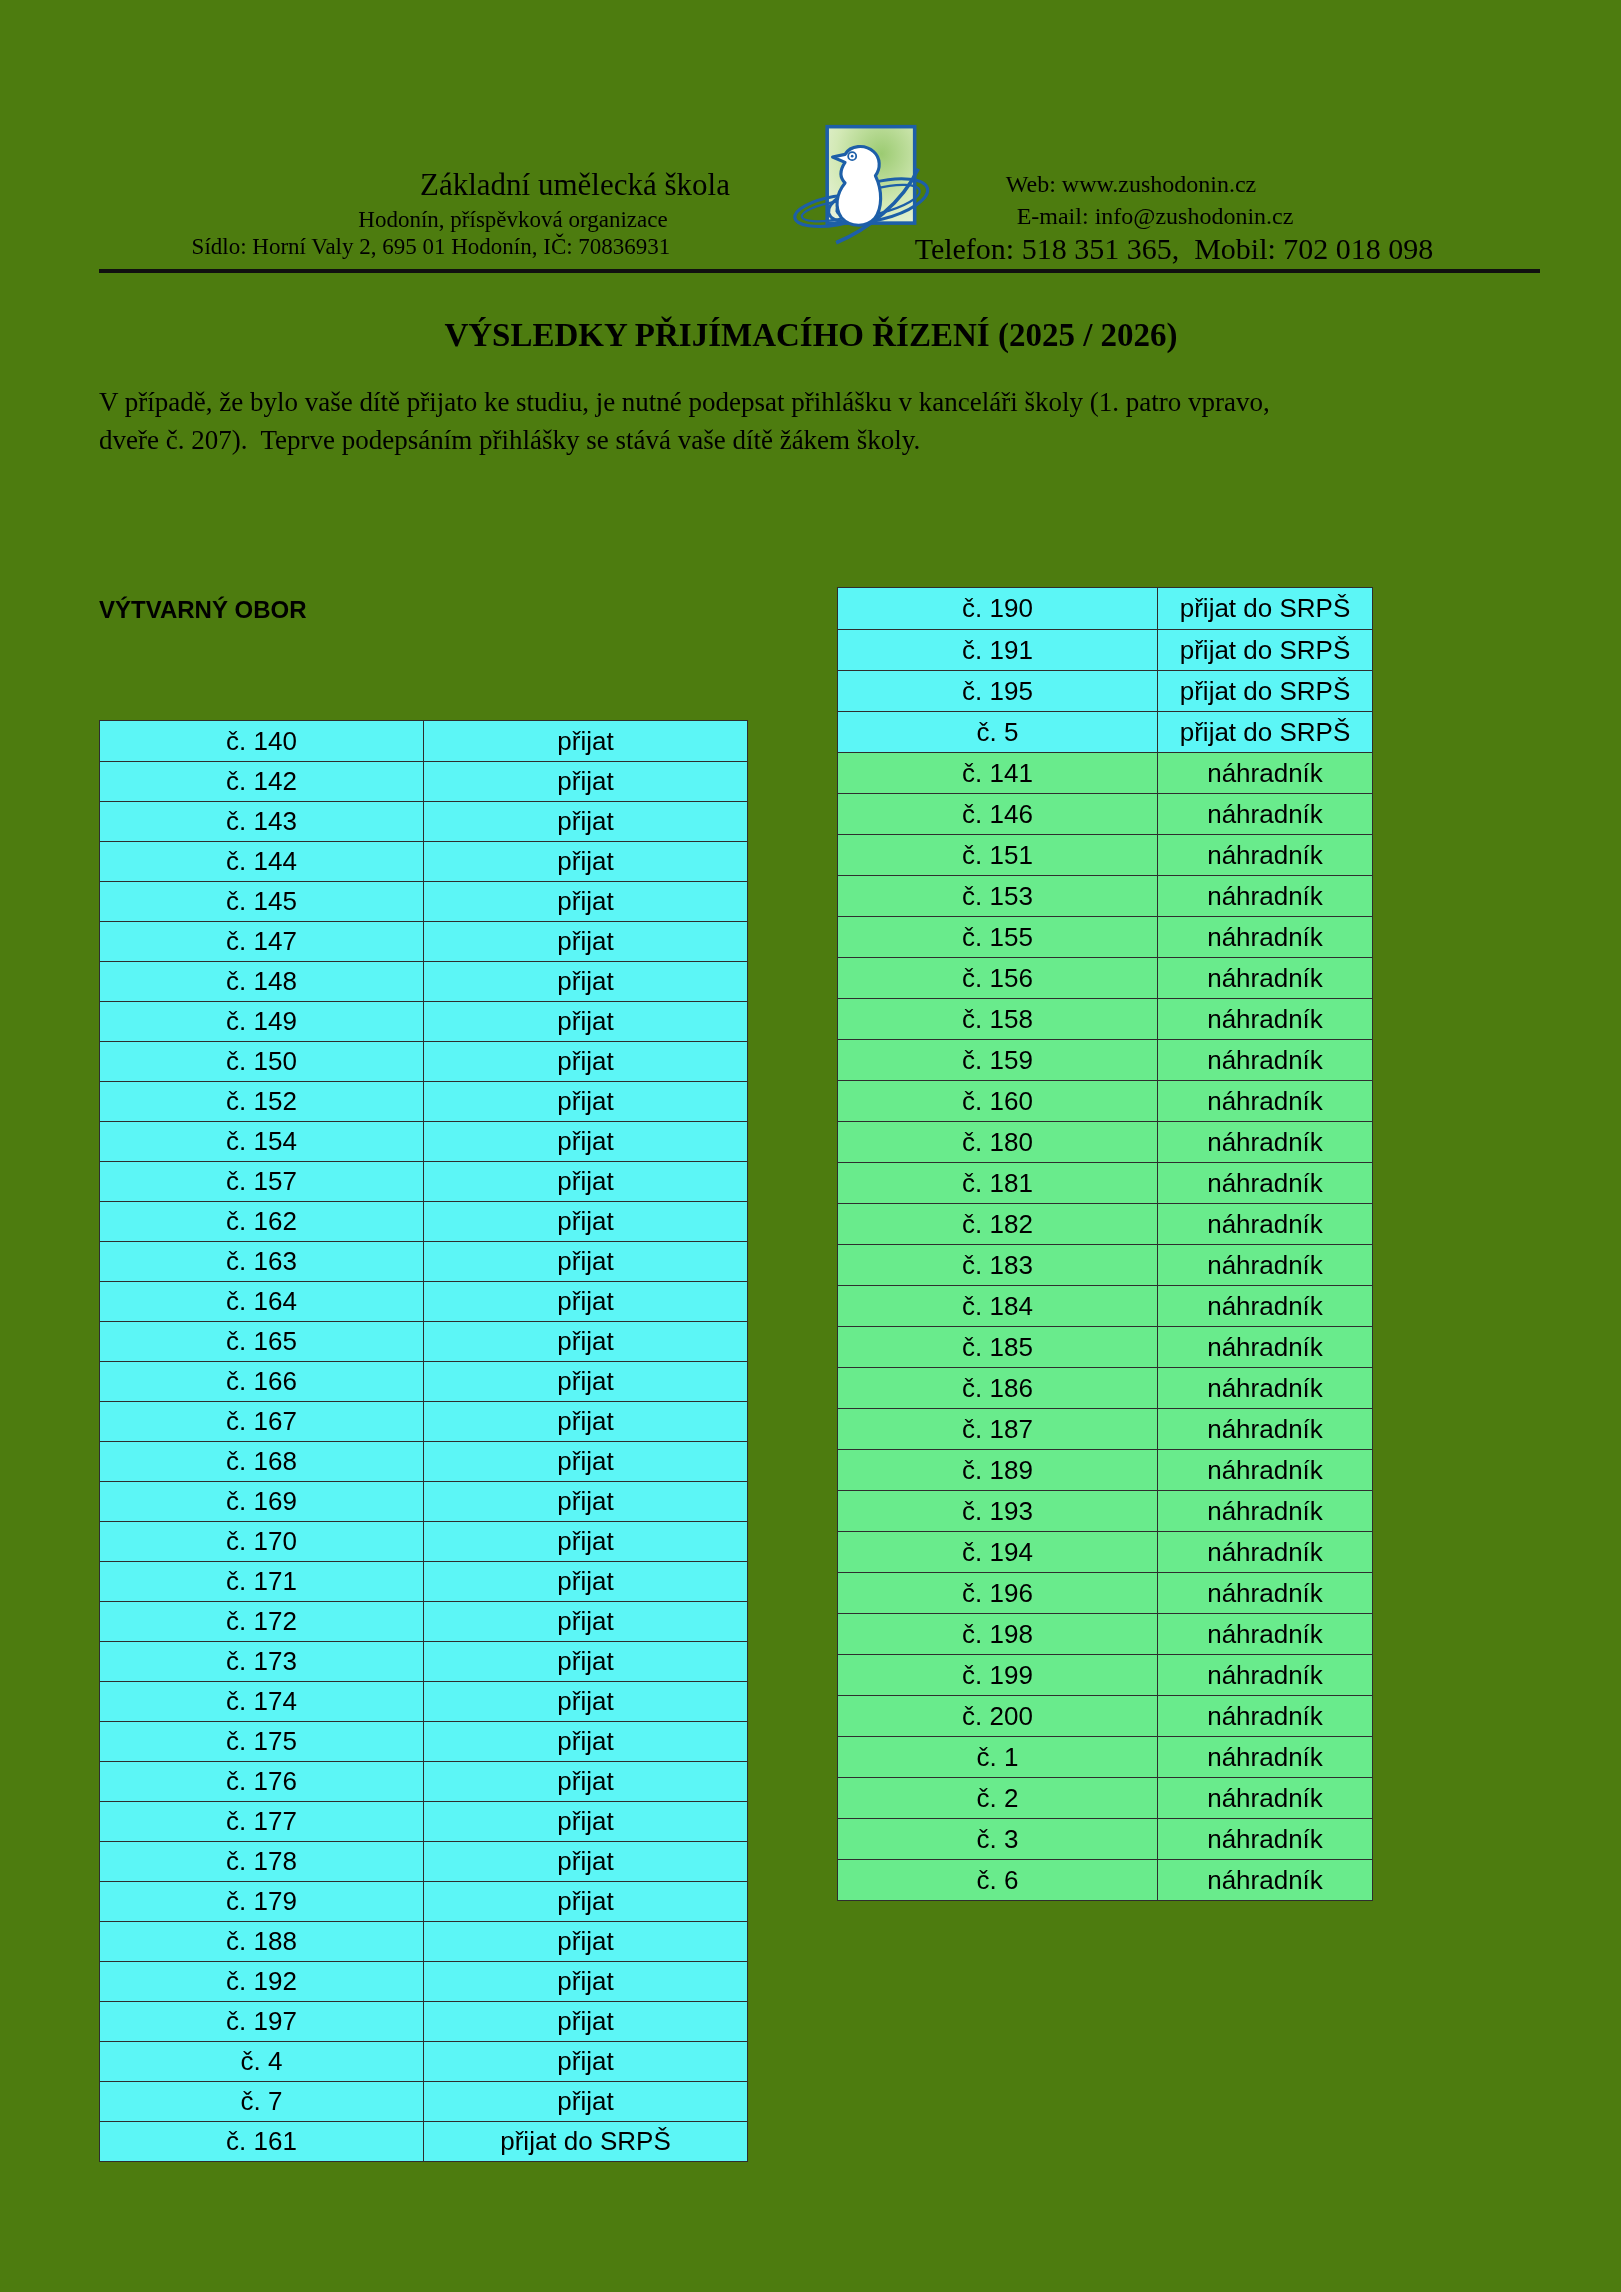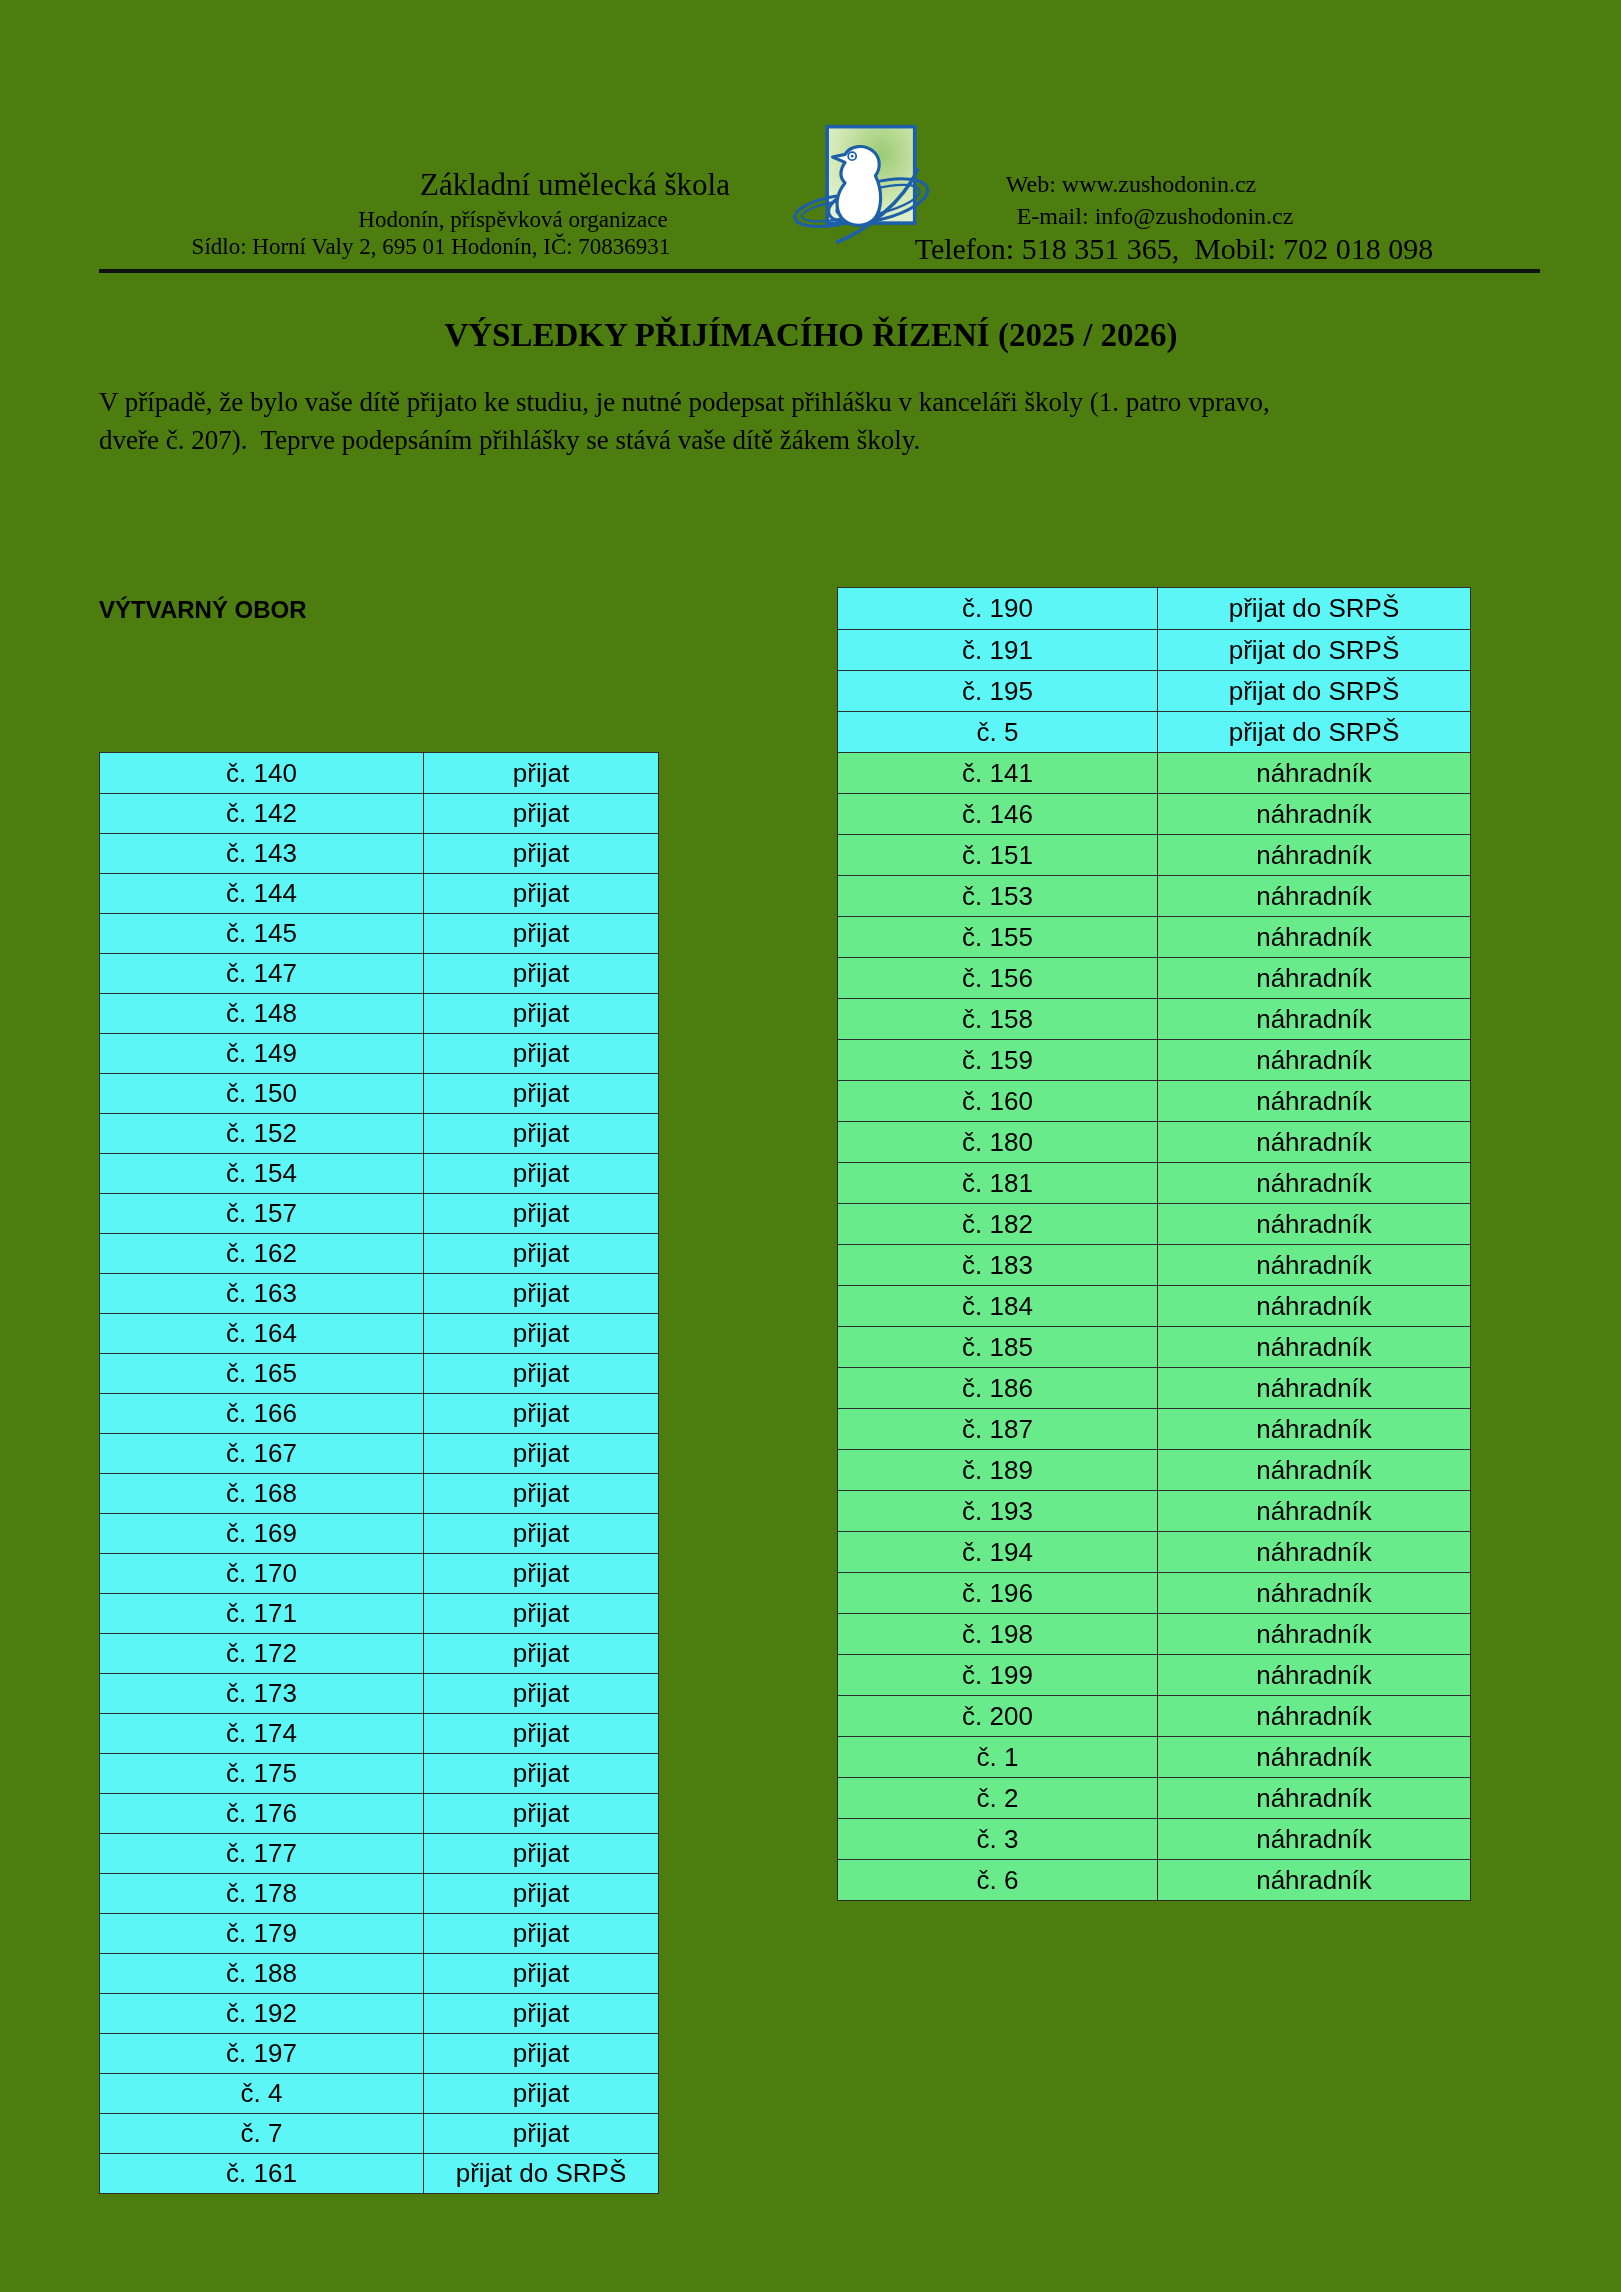--- a/index.html
+++ b/index.html
@@ -34,22 +34,22 @@
     font-family:"Liberation Sans","DejaVu Sans",sans-serif;
     font-size:24px;font-weight:bold;white-space:pre;
   }
   .logo{position:absolute;left:786px;top:124px;width:152px;height:125px;}
 
   .dtable{
     position:absolute;
     border:1.8px solid var(--tborder,#2e2e2e);
     box-sizing:border-box;
   }
-  .t-left{left:99px;top:752px;width:560px;}
-  .t-right{left:837px;top:587px;width:634px;}
+  .t-left{left:99px;top:720px;width:649px;}
+  .t-right{left:837px;top:587px;width:536px;}
   .trow{
     display:flex;
     height:40px;
     box-sizing:border-box;
   }
   .t-right .trow{height:41px;}
   .trow + .trow{border-top:1.8px solid var(--tborder,#2e2e2e);}
   .tcell{
     display:flex;align-items:center;justify-content:center;
     font-family:"Liberation Sans","DejaVu Sans",sans-serif;

